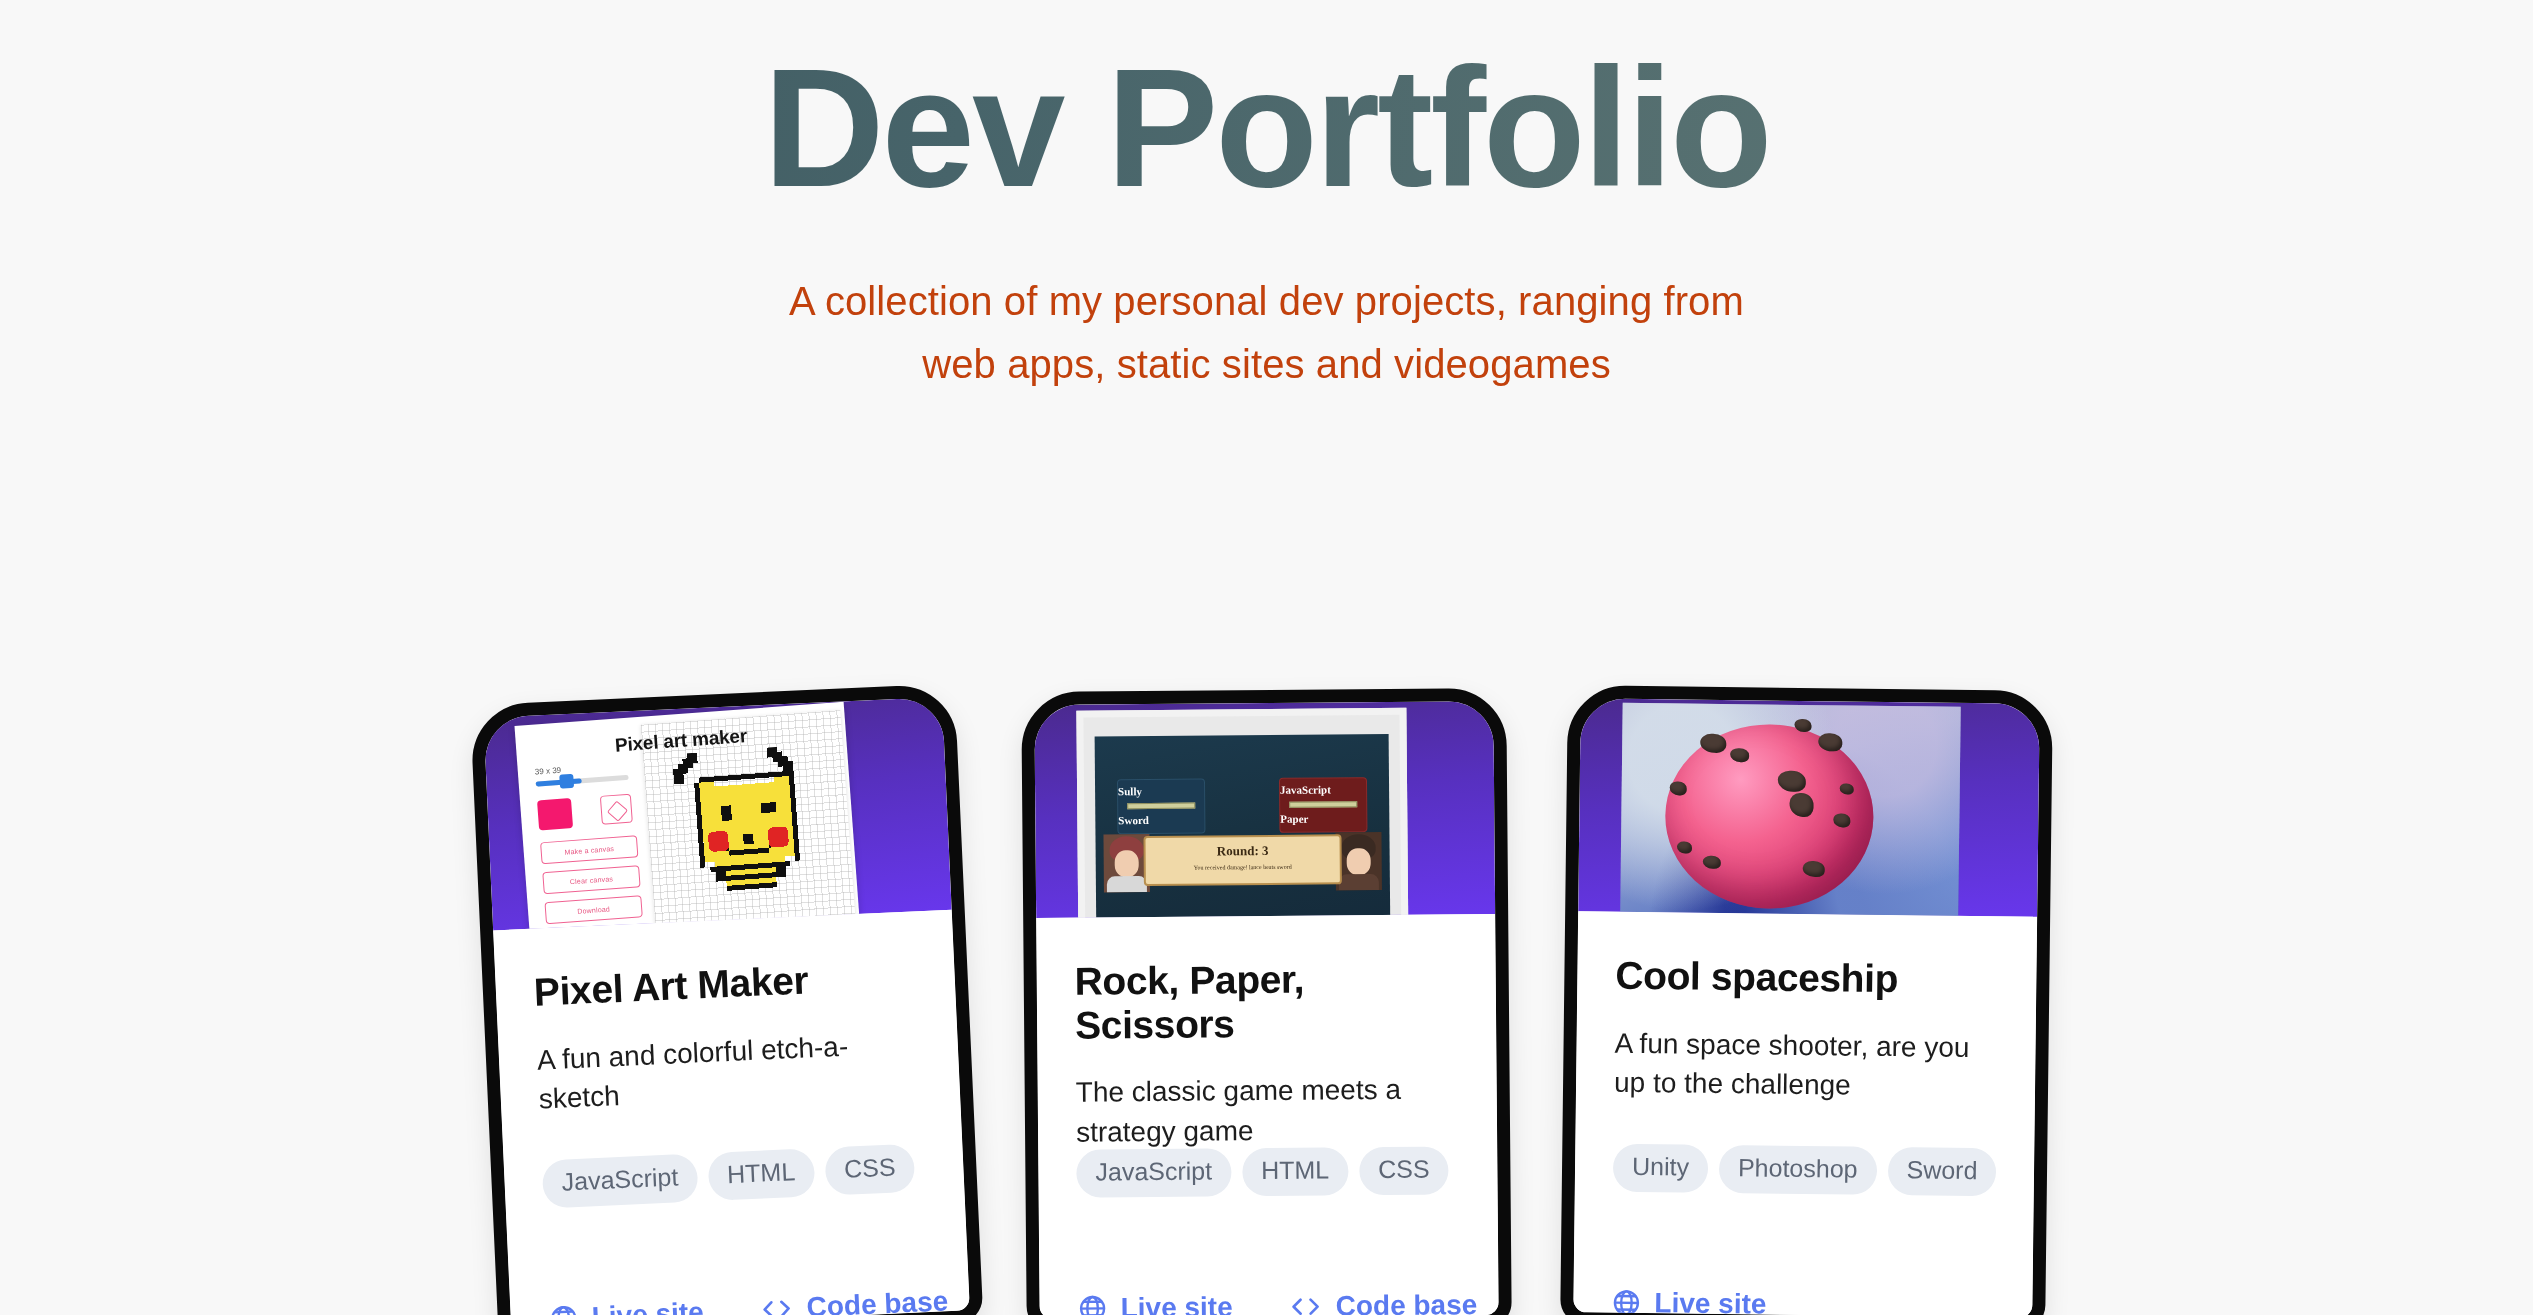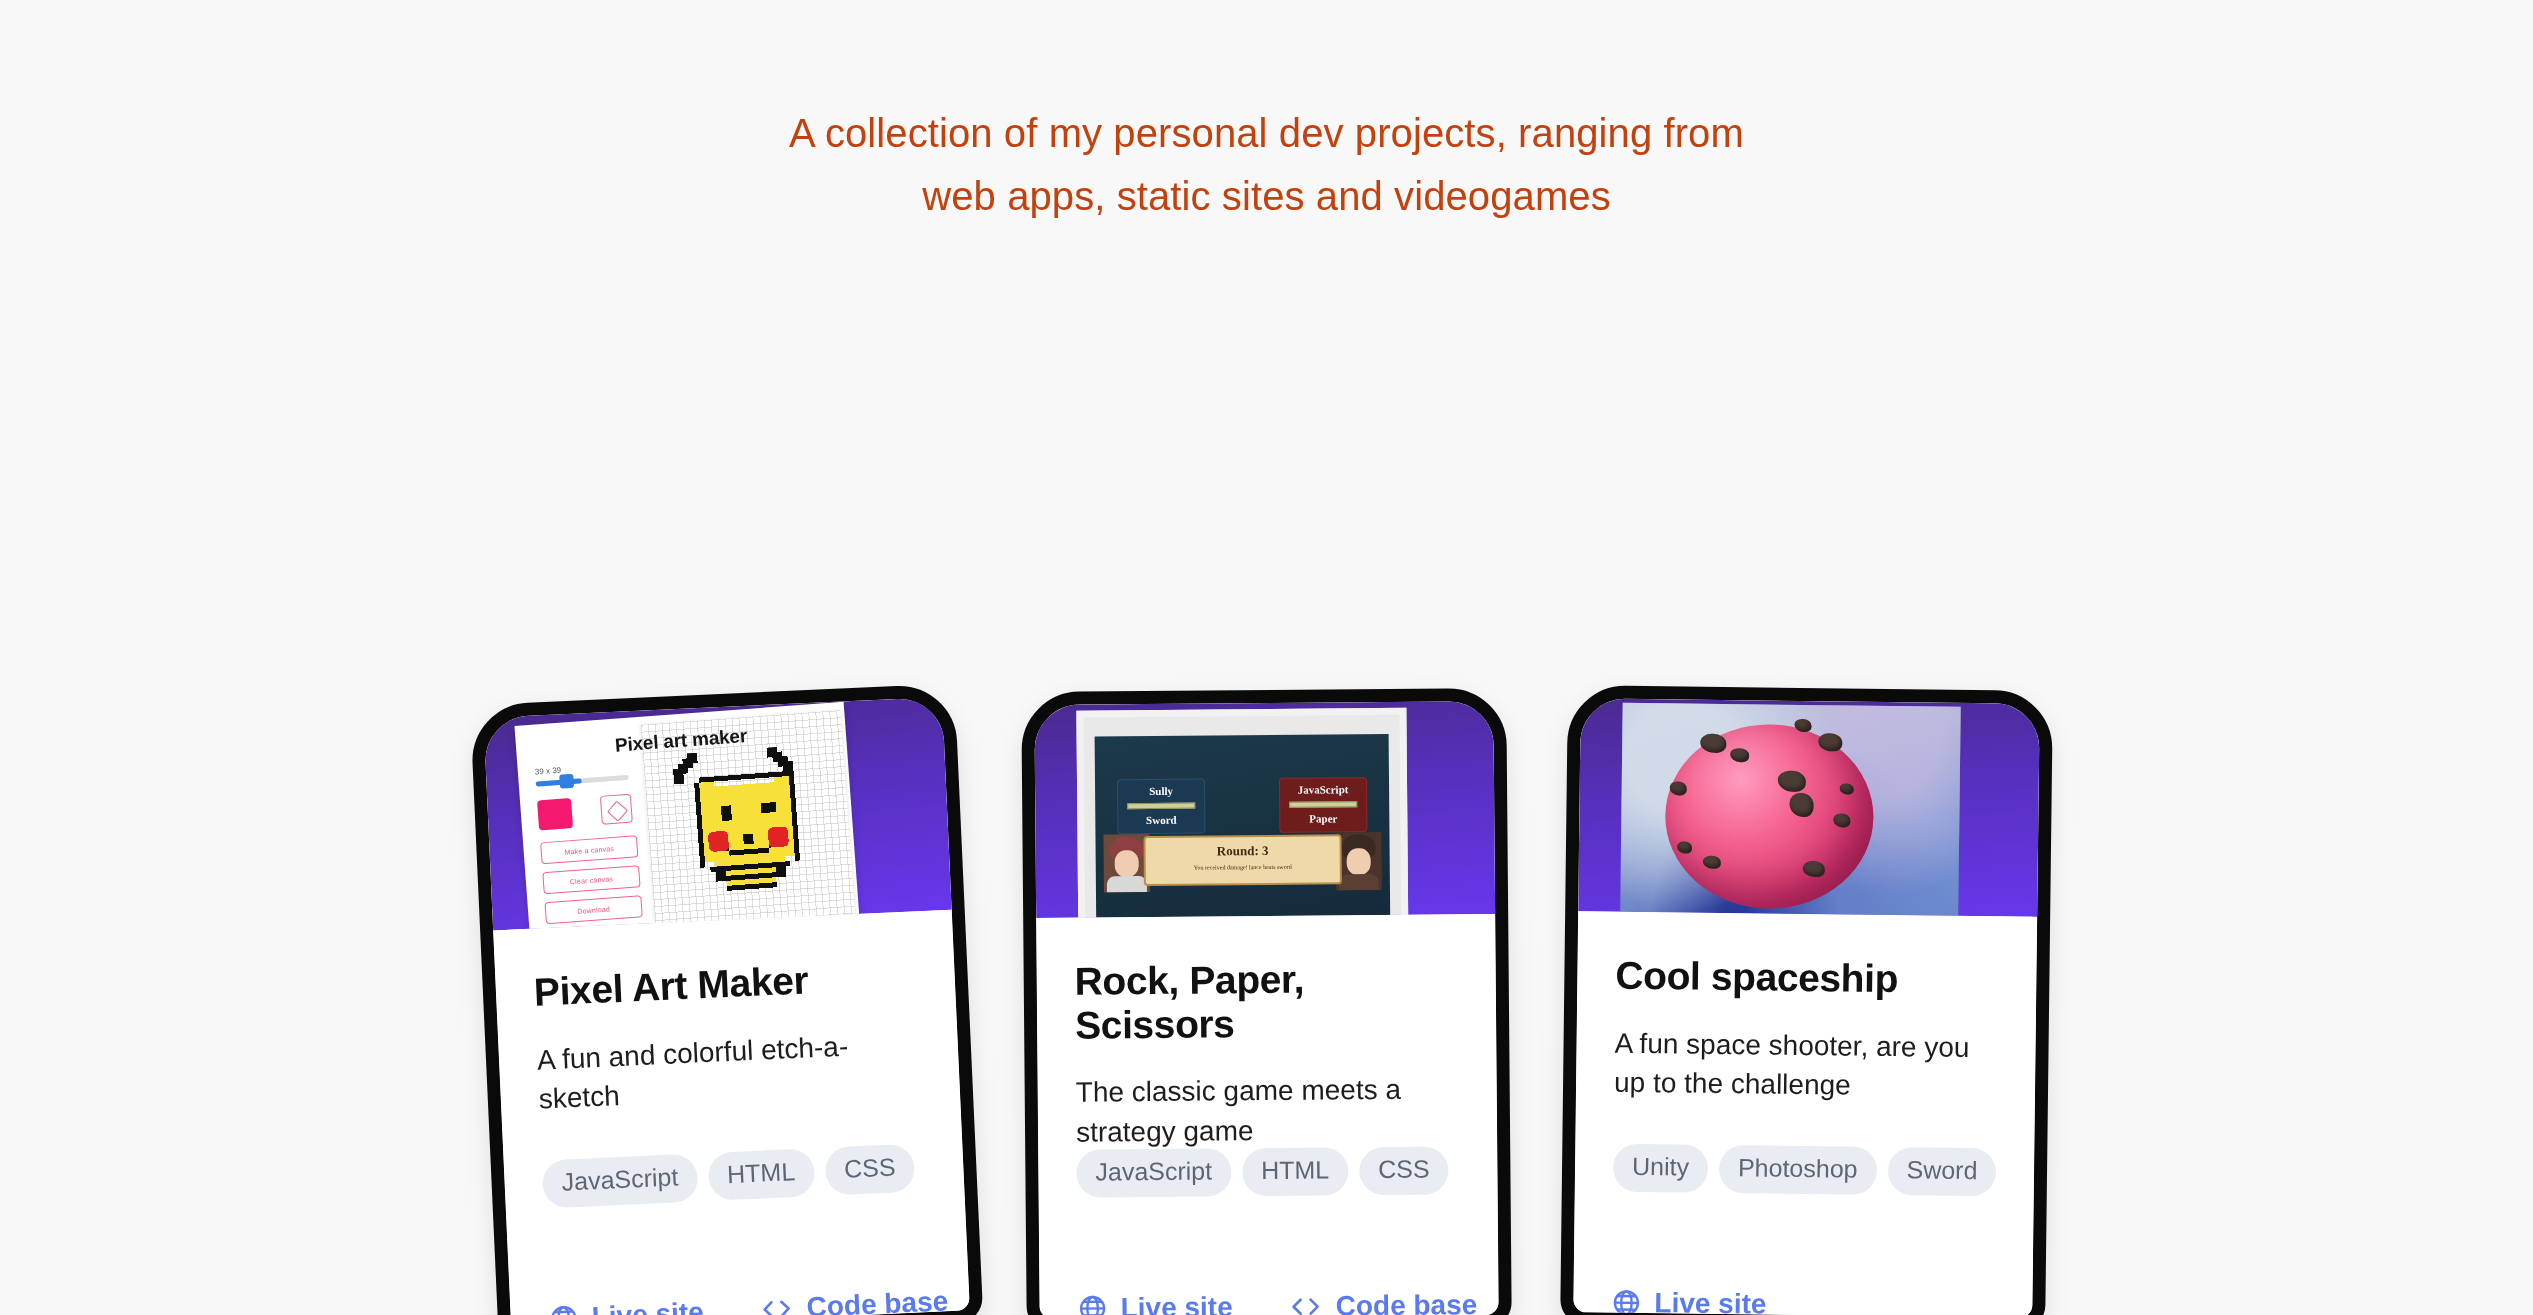--- a/index.html
+++ b/index.html
@@ -247,21 +247,21 @@
     position: absolute;
     left: 11px; top: 19px; right: 11px; bottom: 0;
     background: linear-gradient(170deg, #1c3a4d 0%, #17303f 55%, #14293a 100%);
     overflow: hidden;
   }
   .rps-panel {
     position: absolute;
     top: 43px;
     width: 88px; height: 55px;
     border-radius: 4px;
-    text-align: center;
+    text-align: left;
     color: #fff;
     font-family: "Liberation Serif", serif;
     font-size: 11px;
     font-weight: 700;
     padding-top: 5px;
   }
   .rps-panel.left  { left: 22px;  background: #1b3a52; border: 1px solid #2a4f68; }
   .rps-panel.right { right: 22px; background: #6e1c1c; border: 1px solid #8c2a2a; }
   .rps-hpbar {
     margin: 6px auto 5px auto;
@@ -336,20 +336,21 @@
     border-radius: 46% 54% 40% 60%;
     box-shadow: inset -2px -3px 4px rgba(0,0,0,.45);
   }
 </style>
 </head>
 <body>
 
 <div class="page">
 
   <div class="header">
+    <h1 class="page-title">Dev Portfolio</h1>
     <p class="page-subtitle">A collection of my personal dev projects, ranging from web apps, static sites and videogames</p>
   </div>
 
   <div class="cards-row">
 
     <div class="card-wrap tilt-a">
       <div class="card">
         <div class="card-media">
           <div class="thumb-pixel">
             <div class="pa-grid">

